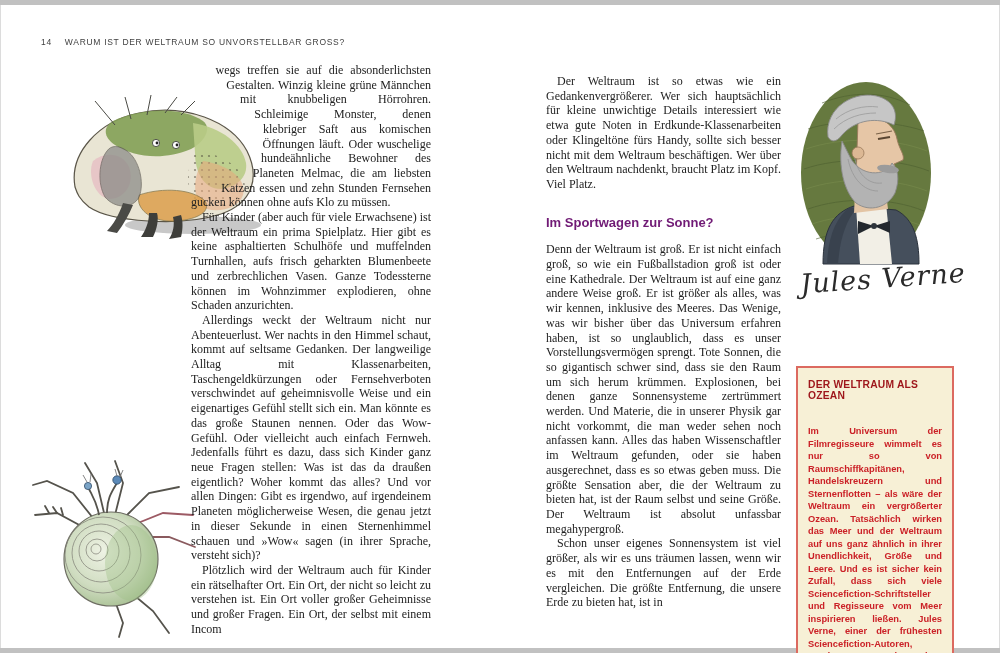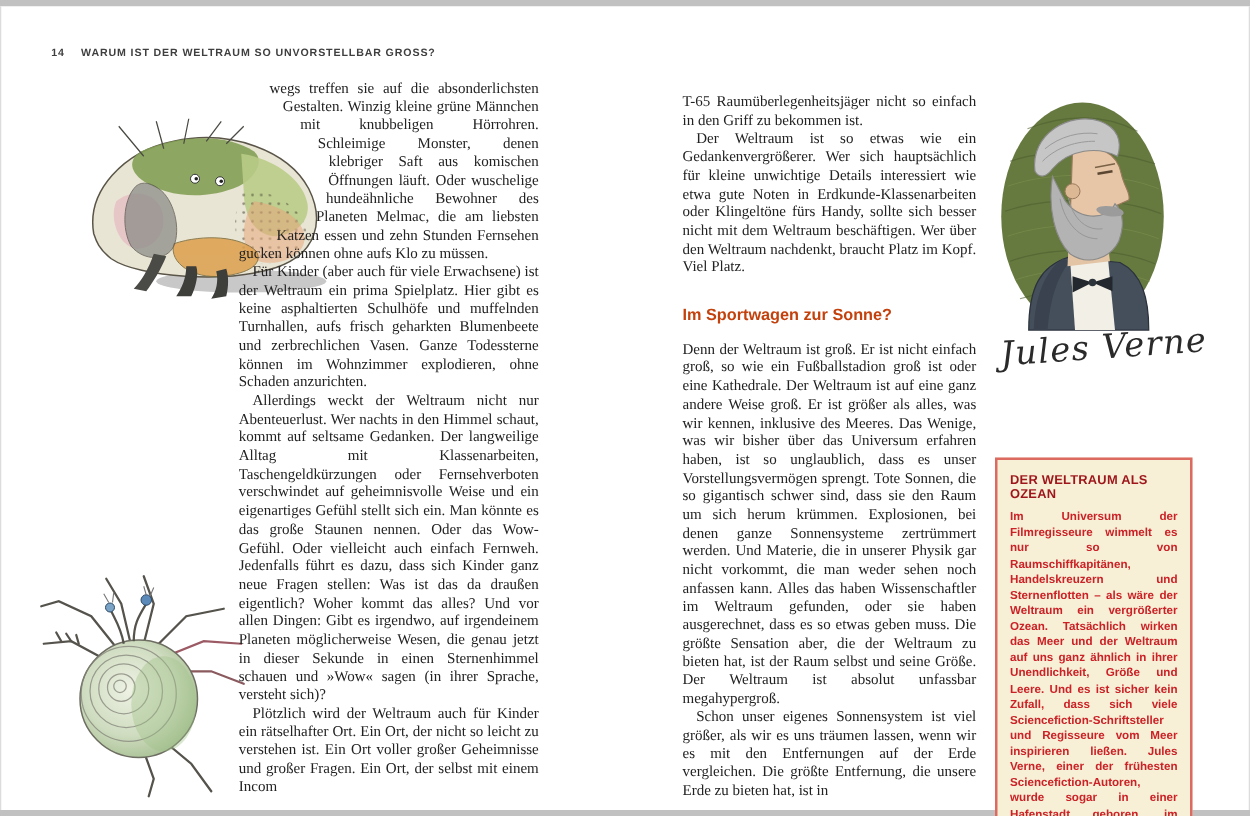--- a/index.html
+++ b/index.html
@@ -4,52 +4,52 @@
 <style>
   html,body{margin:0;padding:0;}
   body{width:1000px;height:653px;background:#ffffff;position:relative;overflow:hidden;
        font-family:"Liberation Serif",serif;}
   .edge-bar{position:absolute;left:0;width:1000px;height:5px;background:#c1c1c1;}
   #edge-top{top:0;} #edge-bottom{bottom:0;}
   .spread{position:absolute;top:5px;bottom:5px;left:0;right:0;
           border-left:1px solid #dcdcdc;border-right:1px solid #dcdcdc;}
 
   .runhead{position:absolute;top:32px;font-family:"Liberation Sans",sans-serif;
-           font-size:8.5px;font-weight:bold;letter-spacing:0.7px;color:#3f3f3f;white-space:nowrap;}
+           font-size:8.5px;font-weight:normal;letter-spacing:0.7px;color:#3f3f3f;white-space:nowrap;}
   #runhead-left{left:40px;}
   #runhead-right{right:50px;text-align:right;}
   .runhead .pnum-l{margin-right:13px;}
   .runhead .pnum-r{margin-left:13px;}
 
   .col{position:absolute;font-size:12px;line-height:14.7px;color:#222222;
        text-align:justify;z-index:2;}
   .col p{margin:0;}
   .col p.ind{text-indent:11px;}
   #col-left{left:190px;top:58px;width:240px;}
   #col-right{left:545px;top:69px;width:235px;}
 
   .wrapshape{float:left;width:72px;height:124px;margin-top:16px;
     shape-outside:polygon(0 0,14px 0,27px 18px,40px 36px,58px 52px,72px 70px,70px 88px,60px 106px,14px 124px,0 124px);}
 
   .section-heading{font-family:"Liberation Sans",sans-serif;font-weight:bold;
-    font-size:13px;color:#c2410c;margin:24px 0 12px 0 !important;text-align:left;text-indent:0 !important;}
+    font-size:13px;color:#701a75;margin:24px 0 12px 0 !important;text-align:left;text-indent:0 !important;}
 
   .illu{position:absolute;z-index:1;}
   #monster-illu{left:52px;top:86px;}
   #spider-illu{left:26px;top:446px;}
   #verne-portrait{left:797px;top:74px;}
 
   #verne-signature{position:absolute;left:800px;top:258px;width:155px;height:52px;
     font-family:"DejaVu Serif",serif;font-style:italic;font-size:27px;color:#2a2a2a;
     transform:rotate(-4deg);letter-spacing:1px;white-space:nowrap;}
 
   .infobox{position:absolute;left:795px;top:361px;width:158px;min-height:228px;
     box-sizing:border-box;background:#f7f0d6;border:2px solid #dc6a60;
     padding:11px 10px 10px 10px;font-family:"Liberation Sans",sans-serif;font-weight:bold;}
-  .infobox-title{font-size:10.3px;color:#9e161b;letter-spacing:0.2px;margin-bottom:6px;}
+  .infobox-title{font-size:10.3px;color:#9e161b;letter-spacing:0.2px;margin-bottom:24px;}
   .infobox-text{font-size:9.3px;line-height:12.5px;color:#cb2127;text-align:justify;}
 </style>
 </head>
 <body>
 
 <div class="edge-bar" id="edge-top"></div>
 <div class="edge-bar" id="edge-bottom"></div>
 
 <div class="spread">
 
@@ -120,21 +120,20 @@
 
   <div class="col" id="col-left">
     <div class="wrapshape"></div>
     <p>wegs treffen sie auf die absonderlichsten Gestalten. Winzig kleine grüne Männchen mit knubbeligen Hörrohren. Schleimige Monster, denen klebriger Saft aus komischen Öffnungen läuft. Oder wuschelige hundeähnliche Bewohner des Planeten Melmac, die am liebsten Katzen essen und zehn Stunden Fernsehen gucken können ohne aufs Klo zu müssen.</p>
     <p class="ind">Für Kinder (aber auch für viele Erwachsene) ist der Weltraum ein prima Spielplatz. Hier gibt es keine asphaltierten Schulhöfe und muffelnden Turnhallen, aufs frisch geharkten Blumenbeete und zerbrechlichen Vasen. Ganze Todessterne können im Wohnzimmer explodieren, ohne Schaden anzurichten.</p>
     <p class="ind">Allerdings weckt der Weltraum nicht nur Abenteuerlust. Wer nachts in den Himmel schaut, kommt auf seltsame Gedanken. Der langweilige Alltag mit Klassenarbeiten, Taschengeldkürzungen oder Fernsehverboten verschwindet auf geheimnisvolle Weise und ein eigenartiges Gefühl stellt sich ein. Man könnte es das große Staunen nennen. Oder das Wow-Gefühl. Oder vielleicht auch einfach Fernweh. Jedenfalls führt es dazu, dass sich Kinder ganz neue Fragen stellen: Was ist das da draußen eigentlich? Woher kommt das alles? Und vor allen Dingen: Gibt es irgendwo, auf irgendeinem Planeten möglicherweise Wesen, die genau jetzt in dieser Sekunde in einen Sternenhimmel schauen und »Wow« sagen (in ihrer Sprache, versteht sich)?</p>
     <p class="ind">Plötzlich wird der Weltraum auch für Kinder ein rätselhafter Ort. Ein Ort, der nicht so leicht zu verstehen ist. Ein Ort voller großer Geheimnisse und großer Fragen. Ein Ort, der selbst mit einem Incom</p>
   </div>
 
   <div class="col" id="col-right">
-    <p>T-65 Raumüberlegenheitsjäger nicht so einfach in den Griff zu bekommen ist.</p>
     <p class="ind">Der Weltraum ist so etwas wie ein Gedankenvergrößerer. Wer sich hauptsächlich für kleine unwichtige Details interessiert wie etwa gute Noten in Erdkunde-Klassenarbeiten oder Klingeltöne fürs Handy, sollte sich besser nicht mit dem Weltraum beschäftigen. Wer über den Weltraum nachdenkt, braucht Platz im Kopf. Viel Platz.</p>
     <p class="section-heading">Im Sportwagen zur Sonne?</p>
     <p>Denn der Weltraum ist groß. Er ist nicht einfach groß, so wie ein Fußballstadion groß ist oder eine Kathedrale. Der Weltraum ist auf eine ganz andere Weise groß. Er ist größer als alles, was wir kennen, inklusive des Meeres. Das Wenige, was wir bisher über das Universum erfahren haben, ist so unglaublich, dass es unser Vorstellungsvermögen sprengt. Tote Sonnen, die so gigantisch schwer sind, dass sie den Raum um sich herum krümmen. Explosionen, bei denen ganze Sonnensysteme zertrümmert werden. Und Materie, die in unserer Physik gar nicht vorkommt, die man weder sehen noch anfassen kann. Alles das haben Wissenschaftler im Weltraum gefunden, oder sie haben ausgerechnet, dass es so etwas geben muss. Die größte Sensation aber, die der Weltraum zu bieten hat, ist der Raum selbst und seine Größe. Der Weltraum ist absolut unfassbar megahypergroß.</p>
     <p class="ind">Schon unser eigenes Sonnensystem ist viel größer, als wir es uns träumen lassen, wenn wir es mit den Entfernungen auf der Erde vergleichen. Die größte Entfernung, die unsere Erde zu bieten hat, ist in</p>
   </div>
 
   <svg class="illu" id="verne-portrait" width="136" height="190" viewBox="0 0 136 190">
     <ellipse cx="68" cy="94" rx="65" ry="91" fill="#66793f"></ellipse>
     <g stroke="#4d5f30" stroke-width="1" opacity="0.6" fill="none">
       <path d="M10,50 C40,40 90,40 126,52"></path>

